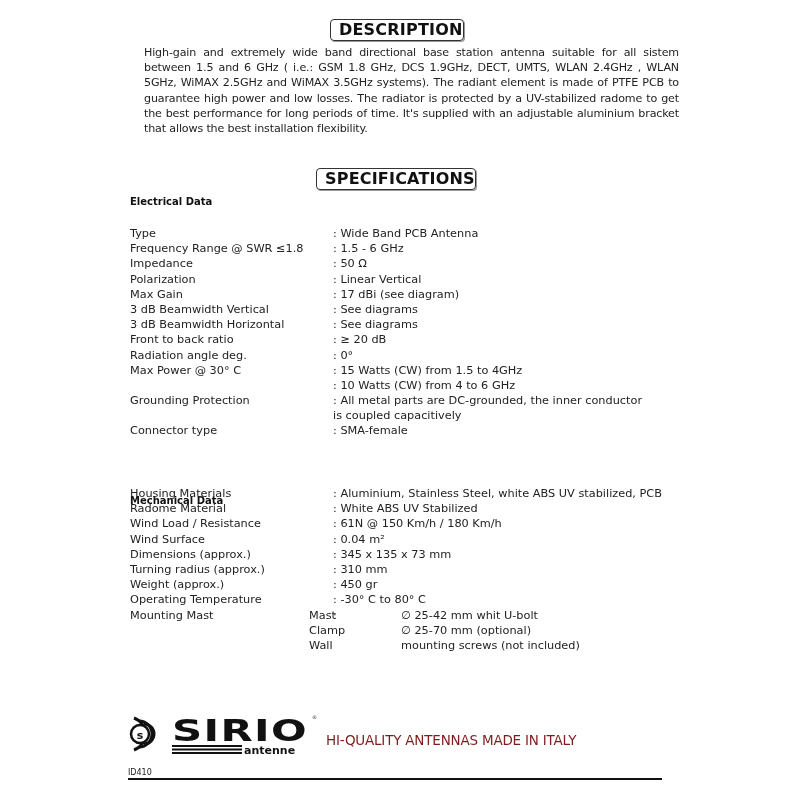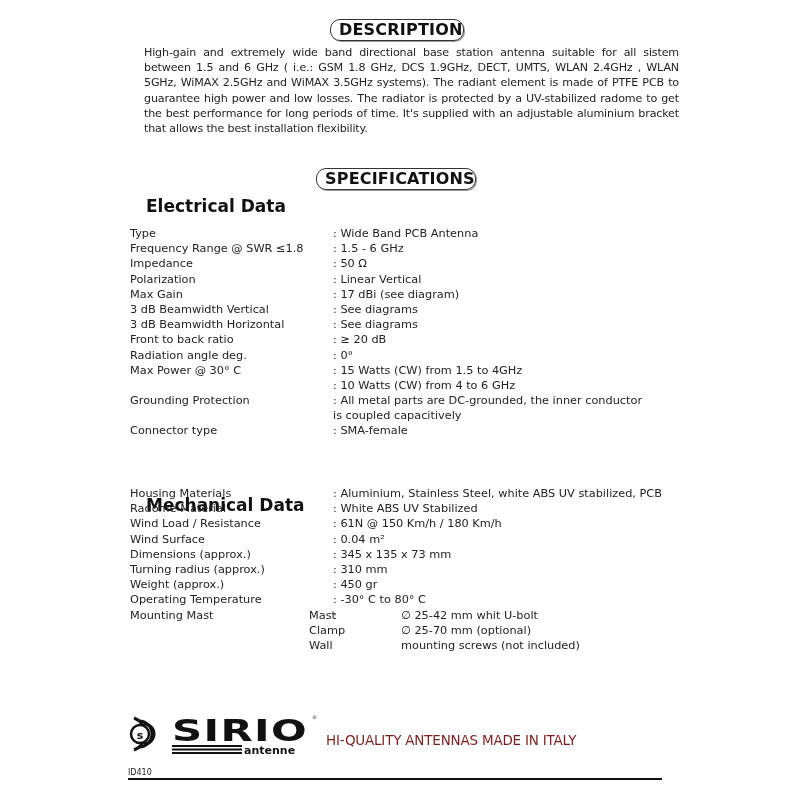--- a/index.html
+++ b/index.html
@@ -1,31 +1,31 @@
 <!DOCTYPE html>
 <html><head>
 <meta charset="utf-8">
 <style>
   html, body { margin:0; padding:0; background:#ffffff; }
   body { width:800px; height:800px; position:relative; overflow:hidden; color:#1a1a1a; font-family:"DejaVu Sans", sans-serif; }
   .page { position:absolute; left:0; top:0; width:800px; height:800px; }
   .section-title {
-    position:absolute; border:1.5px solid #333; border-radius:10px;
+    position:absolute; border:1.5px solid #333; border-radius:4px;
     font-family:"DejaVu Sans", sans-serif; font-weight:bold; font-size:16px;
     letter-spacing:0.2px; text-align:center; color:#111; line-height:20px;
     padding:0 8px; box-shadow:1px 1px 0 #999;
   }
   #desc-title { left:330px; top:19px; width:116px; }
   #spec-title { left:316px; top:168px; width:142px; }
   .desc-text {
     position:absolute; left:144px; top:45px; width:535px;
     font-size:11.1px; line-height:15.2px; text-align:justify; color:#222;
     font-family:"DejaVu Sans", sans-serif; letter-spacing:-0.15px;
   }
-  .group-heading { position:absolute; left:146px; font-weight:bold; font-size:17px; color:#111; }
+  .group-heading { position:absolute; left:130px; font-weight:bold; font-size:10px; color:#111; }
   #elec-heading { top:196px; }
   #mech-heading { top:457px;margin-top:38px; }
   .spec-table { position:absolute; left:130px; font-size:11.3px; color:#222; }
   .row { position:relative; height:15.2px; line-height:15.2px; white-space:nowrap; }
   .row .lbl { position:absolute; left:0; }
   .row .val { position:absolute; left:171px;margin-left:32px; }
   #elec-table { top:226px; }
   #mech-table { top:486px; }
   .mount-sub { position:absolute; left:179px; }
   .mount-desc { position:absolute; left:264px;margin-left:7px; }

